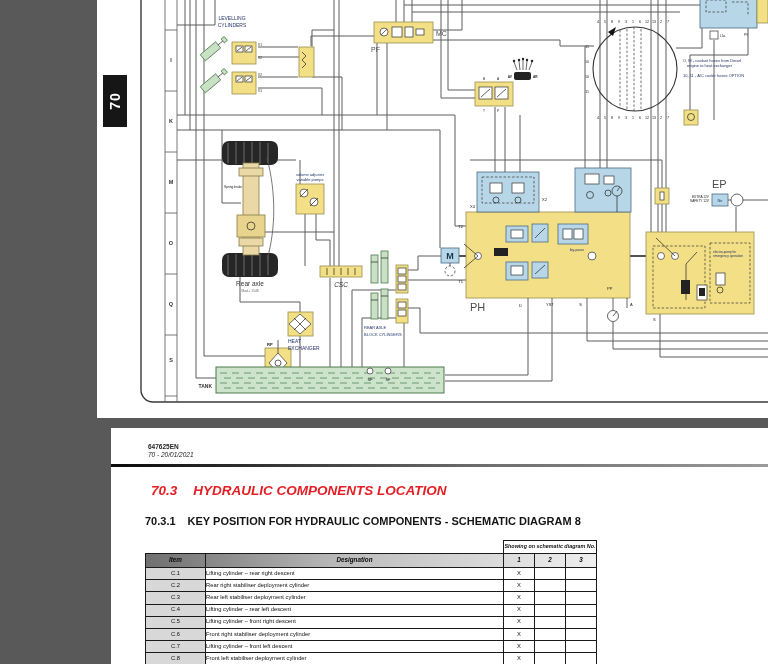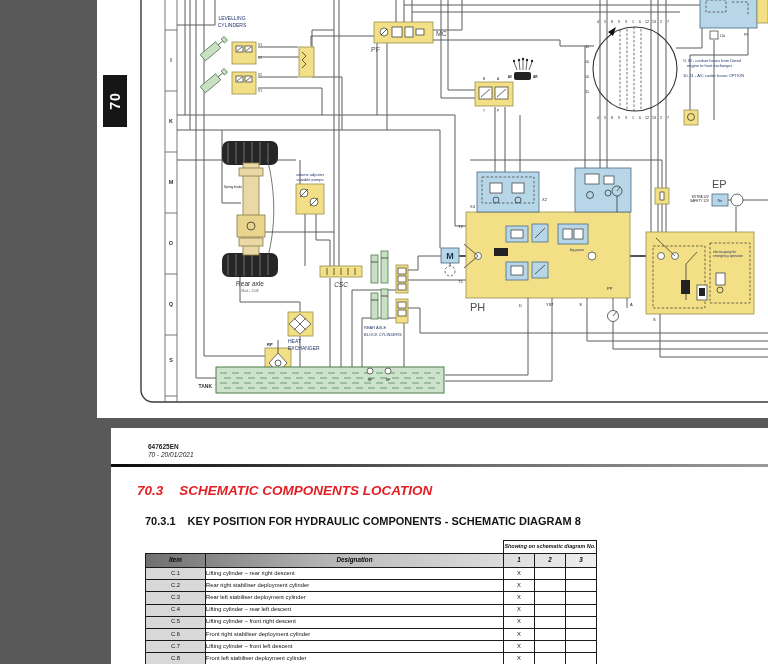--- a/index.html
+++ b/index.html
@@ -32,21 +32,21 @@
   .cnum{font-size:3.6px;fill:#222;}
   .ruler{font-size:5.5px;fill:#333;font-weight:bold;}
   .biglab{font-size:11px;fill:#4d4d4d;}
   .midlab{font-size:7px;fill:#4d4d4d;}
   .caption{font-size:6.5px;fill:#333;}
   
   .docnum{position:absolute;left:37px;top:15px;font-size:6.5px;font-weight:bold;color:#222;}
   .docdate{position:absolute;left:37px;top:23px;font-size:6.5px;font-style:italic;color:#222;}
   .hr-grad{position:absolute;left:0;top:36px;width:657px;height:3px;
            background:linear-gradient(90deg,#0a0a0a,#6b6b6b 55%,#9a9a9a);}
-  .sec-head{position:absolute;left:26px;top:55px;display:flex;gap:16px;
+  .sec-head{position:absolute;left:40px;top:55px;display:flex;gap:16px;
             font-size:13.5px;font-weight:bold;font-style:italic;color:#e31e24;}
   .sub-head{position:absolute;left:34px;top:87px;display:flex;gap:12px;
             font-size:11px;font-weight:bold;color:#141414;}
   .kp-table{position:absolute;left:34px;top:112px;width:450px;border-collapse:collapse;table-layout:fixed;}
   .kp-table th,.kp-table td{border:1px solid #1a1a1a;padding:0;line-height:1;overflow:hidden;white-space:nowrap;}
   .kp-table .spacer{border:none;background:transparent;}
   .diagram-note{height:12px;font-size:5.4px;font-style:italic;font-weight:bold;color:#111;
                 text-align:center;background:#fff;border:1.2px solid #1a1a1a;}
   .head-row{background:linear-gradient(90deg,#6f6f6f 0%,#bdbdbd 45%,#efefef 100%);}
   .head-row th{height:13px;font-size:6.3px;font-style:italic;font-weight:bold;color:#0a0a0a;background:transparent;}
@@ -493,21 +493,21 @@
     </svg>
   </div>
 
   <div class="page page2">
     <div class="docnum">647625EN</div>
     <div class="docdate">70 - 20/01/2021</div>
     <div class="hr-grad"></div>
 
     <div class="sec-head">
       <span>70.3</span>
-      <span>SCHEMATIC COMPONENTS LOCATION</span>
+      <span>HYDRAULIC COMPONENTS LOCATION</span>
     </div>
     <div class="sub-head">
       <span>70.3.1</span>
       <span>KEY POSITION FOR HYDRAULIC COMPONENTS - SCHEMATIC DIAGRAM 8</span>
     </div>
 
     <table class="kp-table">
       <colgroup>
           <col class="col-item">
           <col class="col-des">

